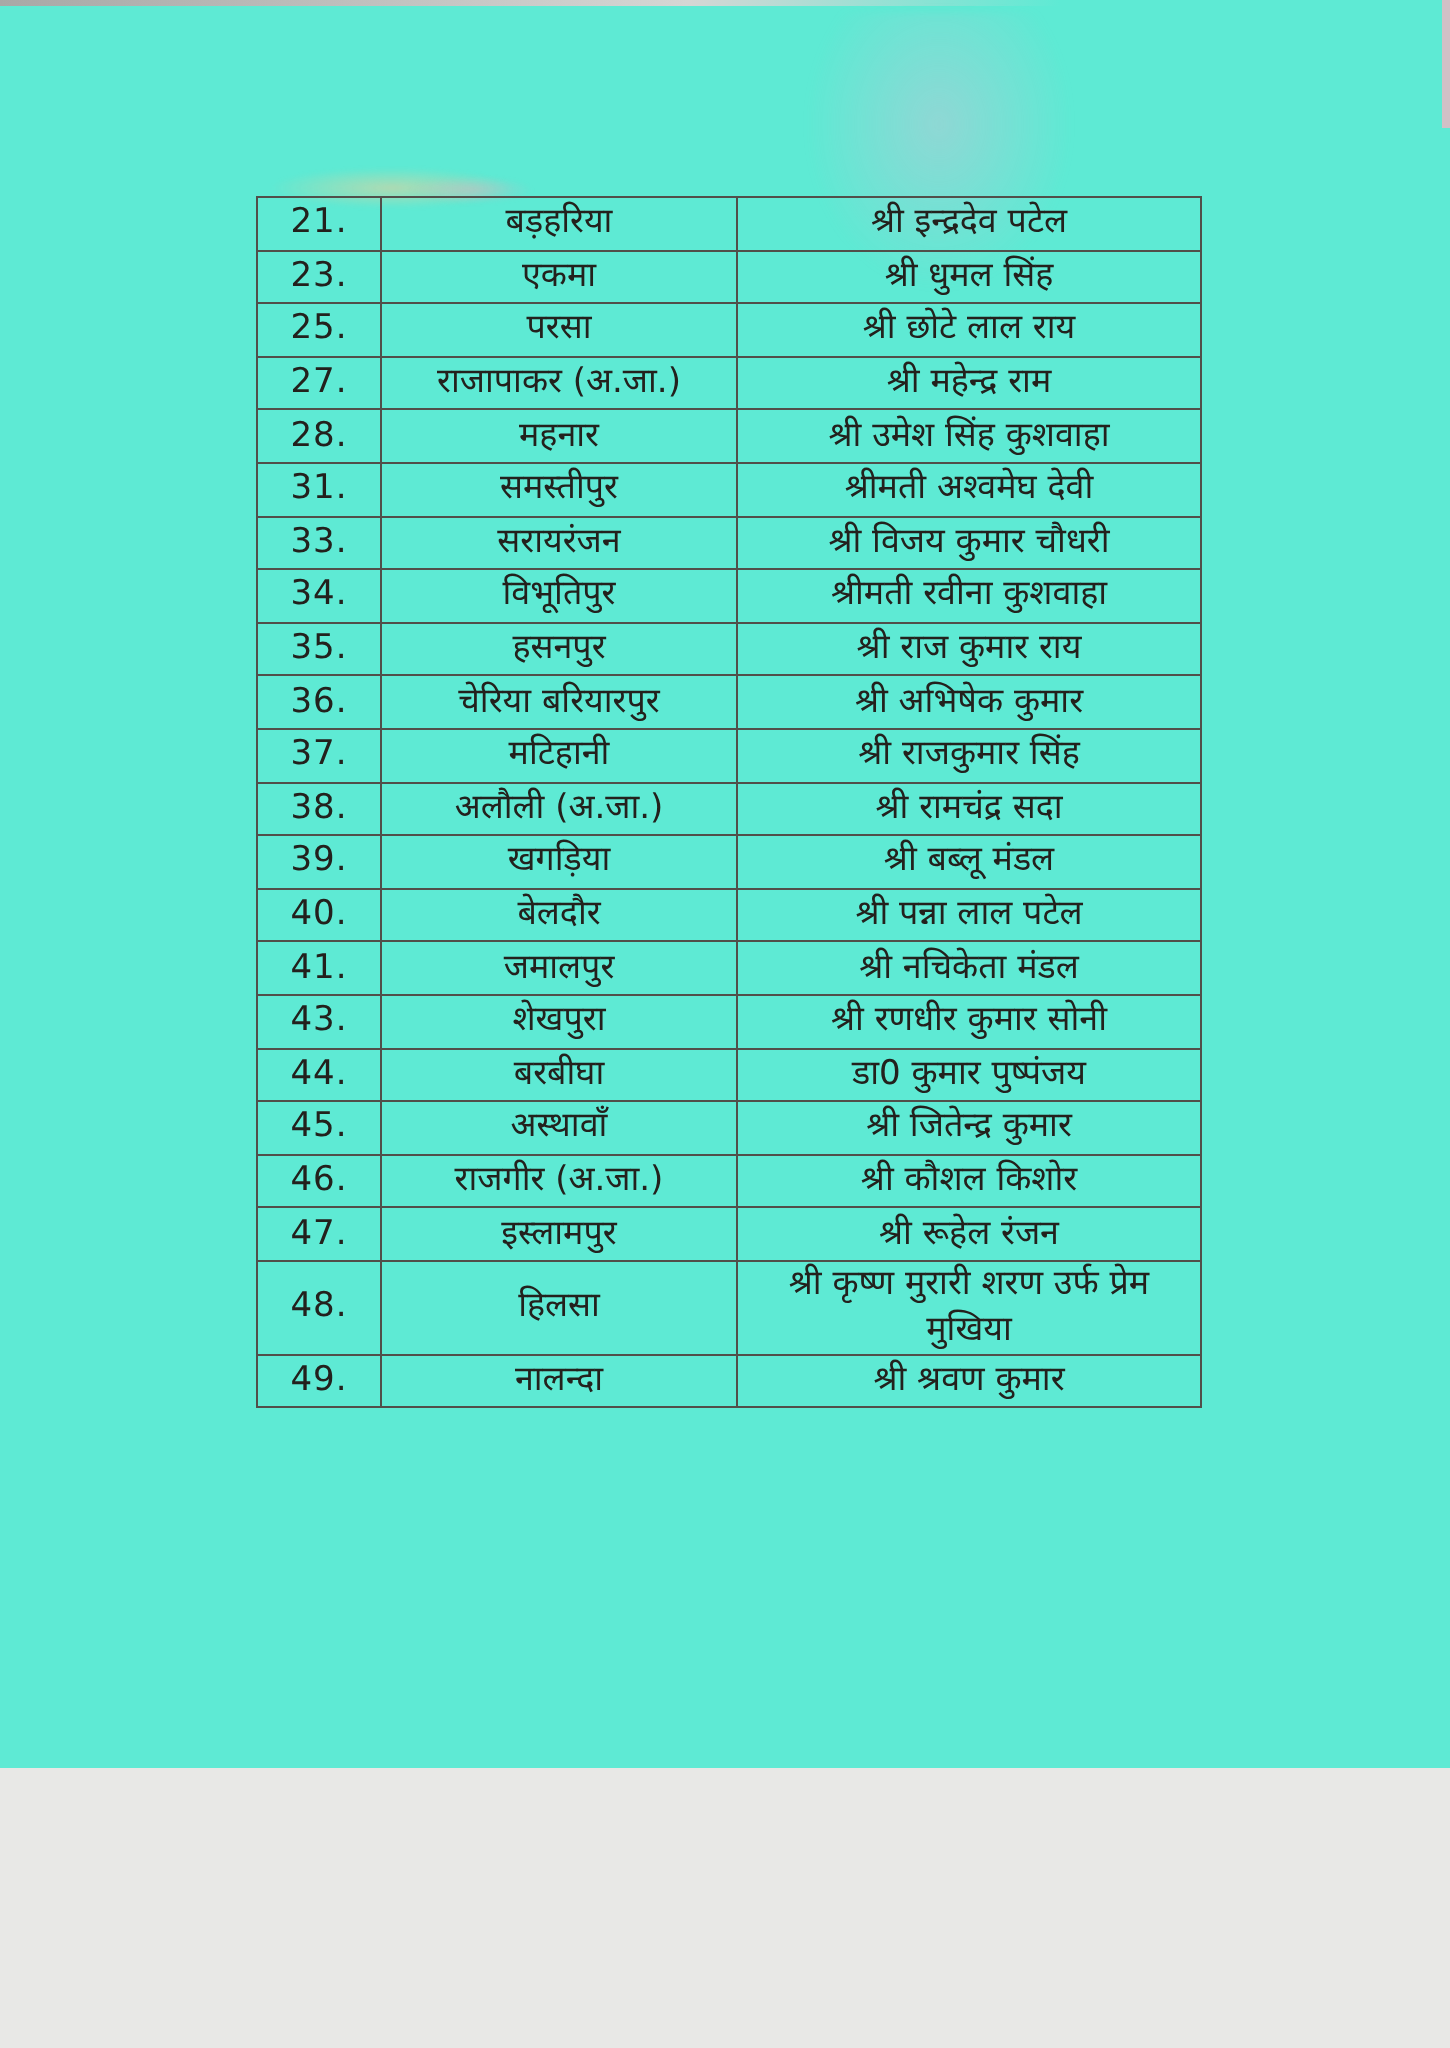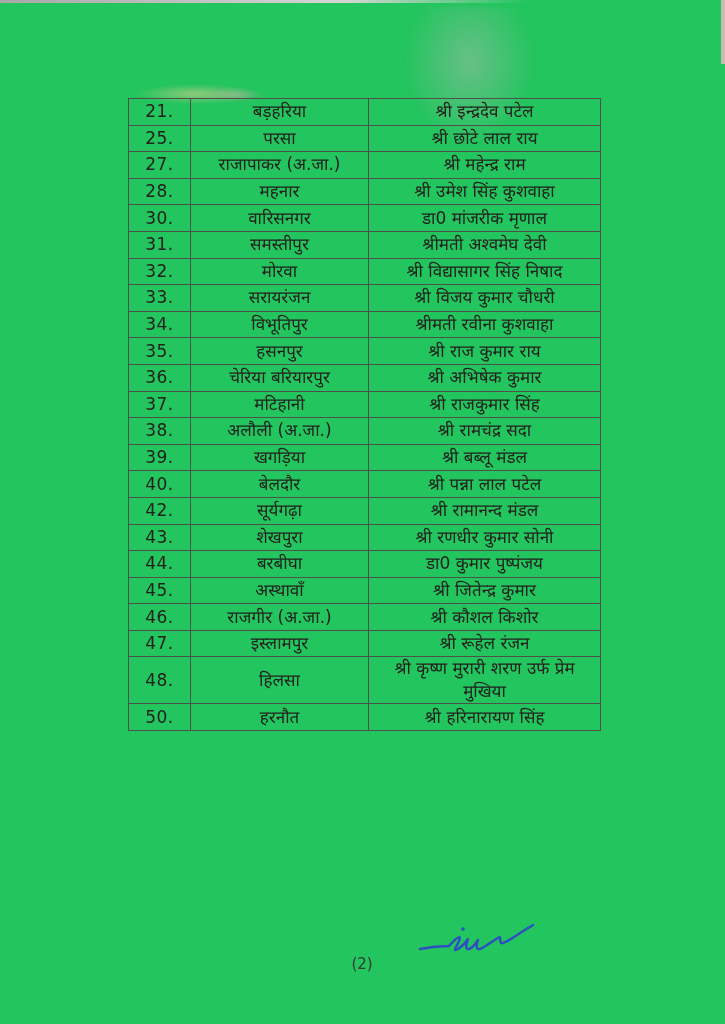--- a/index.html
+++ b/index.html
@@ -1,19 +1,19 @@
 <!DOCTYPE html>
 <html><head>
 <meta charset="utf-8">
 <style>
   html,body{margin:0;padding:0;background:#e8e8e6;}
   .page{
     position:relative;
-    width:725px;height:1024px;
-    background:#22c55e;
+    width:725px;height:884px;
+    background:#5eead4;
     overflow:hidden;
     font-family:"DejaVu Sans","Liberation Sans",sans-serif;
   }
   
   .top-edge-line{
     position:absolute;left:0;top:0;width:530px;height:3px;
     background:linear-gradient(to right,#a8a8a6,#d6d6d4 65%,rgba(214,214,212,0));
   }
   .right-edge-strip{
     position:absolute;right:0;top:0;width:4px;height:64px;
@@ -79,50 +79,45 @@
       <col style="width:178px">
       <col style="width:232px">
     </colgroup>
     <tbody>
         <tr>
     <td class="c-sno">21.</td>
     <td class="c-const">बड़हरिया</td>
     <td class="c-name">श्री इन्द्रदेव पटेल</td>
   </tr>
         <tr>
+    <td class="c-sno">23.</td>
+    <td class="c-const">एकमा</td>
+    <td class="c-name">श्री धुमल सिंह</td>
+  </tr>
+        <tr>
     <td class="c-sno">25.</td>
     <td class="c-const">परसा</td>
     <td class="c-name">श्री छोटे लाल राय</td>
   </tr>
         <tr>
     <td class="c-sno">27.</td>
     <td class="c-const">राजापाकर (अ.जा.)</td>
     <td class="c-name">श्री महेन्द्र राम</td>
   </tr>
         <tr>
     <td class="c-sno">28.</td>
     <td class="c-const">महनार</td>
     <td class="c-name">श्री उमेश सिंह कुशवाहा</td>
   </tr>
         <tr>
-    <td class="c-sno">30.</td>
-    <td class="c-const">वारिसनगर</td>
-    <td class="c-name">डा0 मांजरीक मृणाल</td>
-  </tr>
-        <tr>
     <td class="c-sno">31.</td>
     <td class="c-const">समस्तीपुर</td>
     <td class="c-name">श्रीमती अश्वमेघ देवी</td>
   </tr>
         <tr>
-    <td class="c-sno">32.</td>
-    <td class="c-const">मोरवा</td>
-    <td class="c-name">श्री विद्यासागर सिंह निषाद</td>
-  </tr>
-        <tr>
     <td class="c-sno">33.</td>
     <td class="c-const">सरायरंजन</td>
     <td class="c-name">श्री विजय कुमार चौधरी</td>
   </tr>
         <tr>
     <td class="c-sno">34.</td>
     <td class="c-const">विभूतिपुर</td>
     <td class="c-name">श्रीमती रवीना कुशवाहा</td>
   </tr>
         <tr>
@@ -149,23 +144,23 @@
     <td class="c-sno">39.</td>
     <td class="c-const">खगड़िया</td>
     <td class="c-name">श्री बब्लू मंडल</td>
   </tr>
         <tr>
     <td class="c-sno">40.</td>
     <td class="c-const">बेलदौर</td>
     <td class="c-name">श्री पन्ना लाल पटेल</td>
   </tr>
         <tr>
-    <td class="c-sno">42.</td>
-    <td class="c-const">सूर्यगढ़ा</td>
-    <td class="c-name">श्री रामानन्द मंडल</td>
+    <td class="c-sno">41.</td>
+    <td class="c-const">जमालपुर</td>
+    <td class="c-name">श्री नचिकेता मंडल</td>
   </tr>
         <tr>
     <td class="c-sno">43.</td>
     <td class="c-const">शेखपुरा</td>
     <td class="c-name">श्री रणधीर कुमार सोनी</td>
   </tr>
         <tr>
     <td class="c-sno">44.</td>
     <td class="c-const">बरबीघा</td>
     <td class="c-name">डा0 कुमार पुष्पंजय</td>
@@ -184,23 +179,23 @@
     <td class="c-sno">47.</td>
     <td class="c-const">इस्लामपुर</td>
     <td class="c-name">श्री रूहेल रंजन</td>
   </tr>
         <tr>
     <td class="c-sno">48.</td>
     <td class="c-const">हिलसा</td>
     <td class="c-name">श्री कृष्ण मुरारी शरण उर्फ प्रेम मुखिया</td>
   </tr>
         <tr>
-    <td class="c-sno">50.</td>
-    <td class="c-const">हरनौत</td>
-    <td class="c-name">श्री हरिनारायण सिंह</td>
+    <td class="c-sno">49.</td>
+    <td class="c-const">नालन्दा</td>
+    <td class="c-name">श्री श्रवण कुमार</td>
   </tr>
       </tbody>
   </table>
 
   <svg class="signature" viewBox="0 0 132 48">
     <path d="M8,33 C18,31 26,30 37,30 C45,21 50,18 47,25 C44,32 40,36 46,33 C51,30 54,26 56,23 C54,29 53,34 57,33 C61,32 64,27 66,24 C64,30 64,34 68,33 C73,31 79,26 86,22 C90,19 87,25 89,27 C92,29 104,19 121,9" fill="none" stroke-width="2.4" stroke-linecap="round" stroke-linejoin="round" stroke="#2e4ec2"></path>
     <circle cx="51" cy="13" r="1.7" fill="#2e4ec2"></circle>
   </svg>
 
   <div class="page-number">(2)</div>

